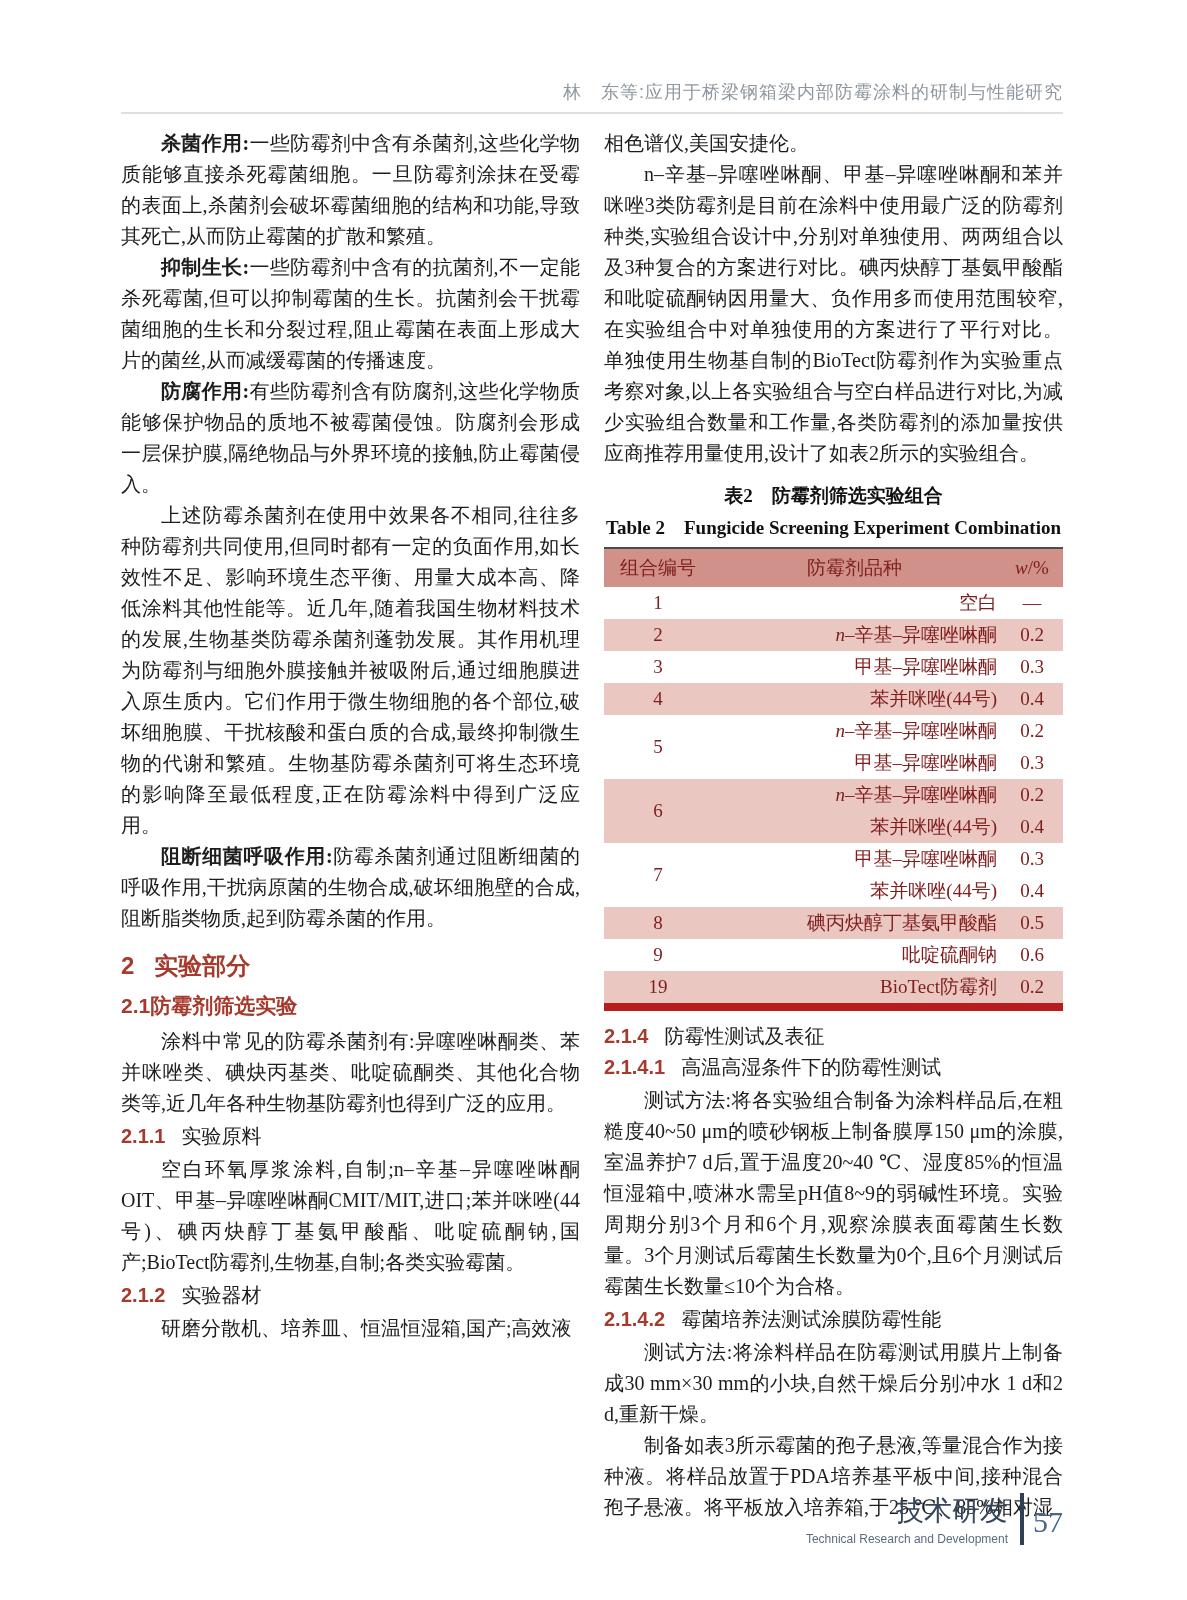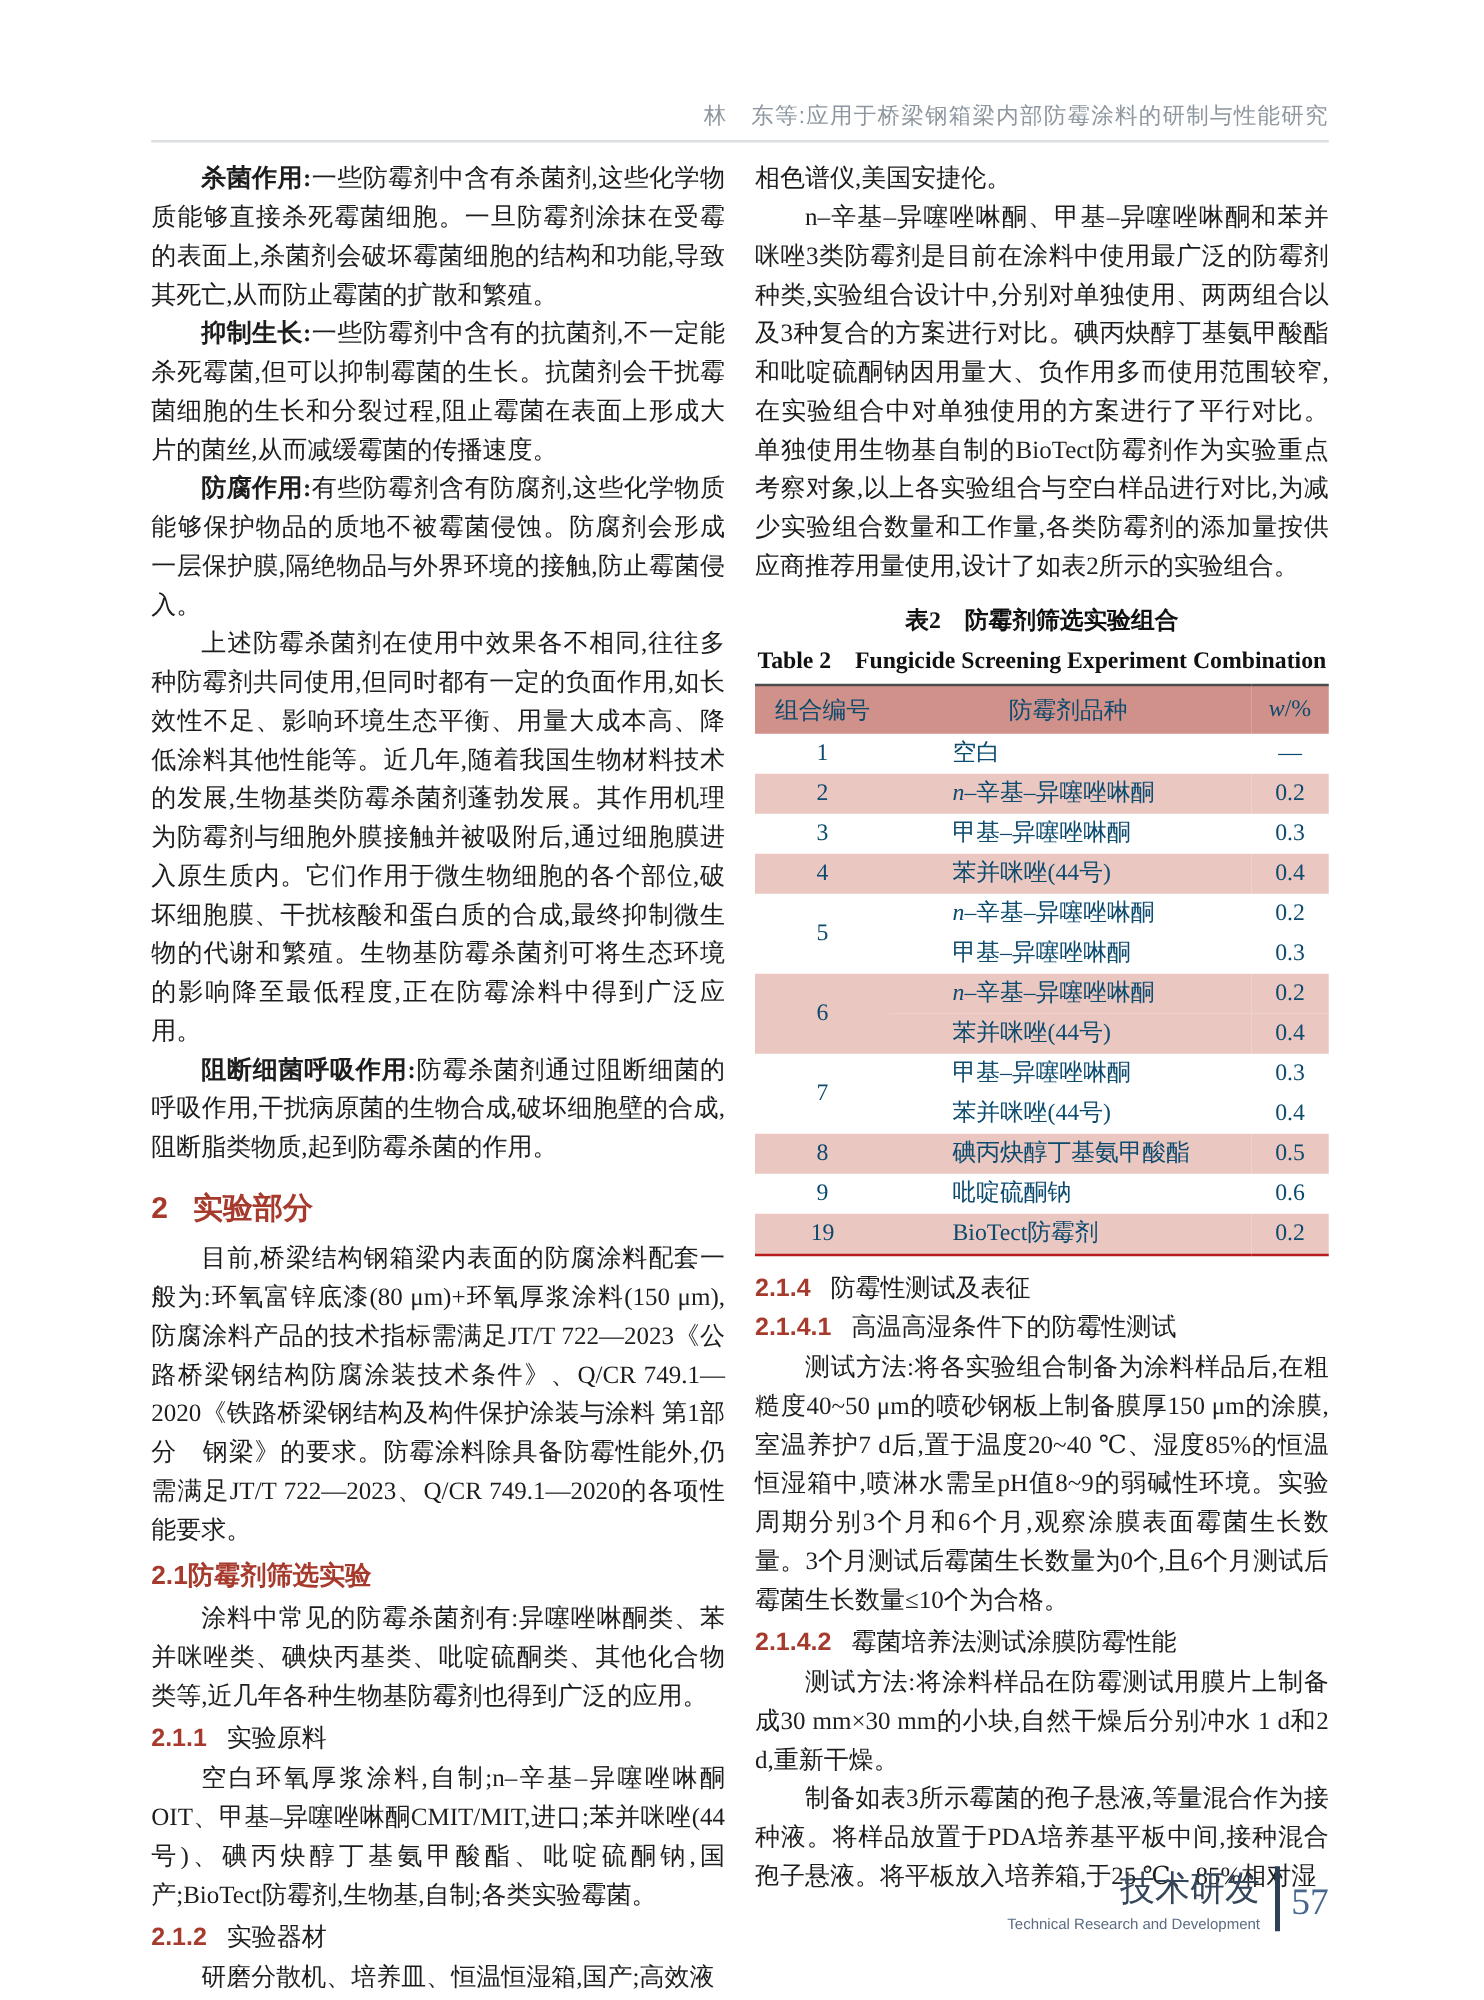--- a/index.html
+++ b/index.html
@@ -46,28 +46,28 @@
   .tbl-wrap{margin-top:14px;margin-bottom:12px;}
   .tbl-caption-cn{
     text-align:center;font-weight:700;font-size:19px;margin:0 0 6px;color:#111;
   }
   .tbl-caption-en{
     text-align:center;font-weight:700;font-size:19px;margin:0 0 6px;color:#111;
     font-family:"Liberation Serif","DejaVu Serif",serif;
   }
   table.tbl{
     width:100%;border-collapse:collapse;
-    border-top:2px solid #4c4c4c;border-bottom:2px solid #b91c1c;
-    font-size:19px;color:#0c4a6e;
+    border-top:2px solid #4c4c4c;border-bottom:8px solid #b91c1c;
+    font-size:19px;color:#7f1d1d;
   }
   table.tbl thead tr{background:#d0918a;}
   table.tbl th{font-weight:400;padding:6px 4px;text-align:center;}
   table.tbl td{padding:3px 4px;line-height:26px;}
   table.tbl .c-no{width:100px;text-align:center;}
-  table.tbl .c-name{width:235px;text-align:left;padding-left:50px;}
+  table.tbl .c-name{width:235px;text-align:right;padding-left:50px;}
   table.tbl th.c-name{padding-left:0;text-align:center;}
   table.tbl .c-w{text-align:center;}
   tr.pink{background:#eac7c1;}
   .chem-it,.w-it{font-style:italic;font-family:"Liberation Serif","DejaVu Serif",serif;}
   
   .footer{
     position:absolute;top:1492px;left:121px;width:942px;
     display:flex;justify-content:flex-end;align-items:center;
   }
   .footer-labels{text-align:right;margin-right:10px;}
@@ -97,21 +97,20 @@
 
     <div class="col">
       <p class="body ind"><b class="lead">杀菌作用:</b><span>一些防霉剂中含有杀菌剂,这些化学物质能够直接杀死霉菌细胞。一旦防霉剂涂抹在受霉的表面上,杀菌剂会破坏霉菌细胞的结构和功能,导致其死亡,从而防止霉菌的扩散和繁殖。</span></p>
       <p class="body ind"><b class="lead">抑制生长:</b><span>一些防霉剂中含有的抗菌剂,不一定能杀死霉菌,但可以抑制霉菌的生长。抗菌剂会干扰霉菌细胞的生长和分裂过程,阻止霉菌在表面上形成大片的菌丝,从而减缓霉菌的传播速度。</span></p>
       <p class="body ind"><b class="lead">防腐作用:</b><span>有些防霉剂含有防腐剂,这些化学物质能够保护物品的质地不被霉菌侵蚀。防腐剂会形成一层保护膜,隔绝物品与外界环境的接触,防止霉菌侵入。</span></p>
       <p class="body ind"><span>上述防霉杀菌剂在使用中效果各不相同,往往多种防霉剂共同使用,但同时都有一定的负面作用,如长效性不足、影响环境生态平衡、用量大成本高、降低涂料其他性能等。近几年,随着我国生物材料技术的发展,生物基类防霉杀菌剂蓬勃发展。其作用机理为防霉剂与细胞外膜接触并被吸附后,通过细胞膜进入原生质内。它们作用于微生物细胞的各个部位,破坏细胞膜、干扰核酸和蛋白质的合成,最终抑制微生物的代谢和繁殖。生物基防霉杀菌剂可将生态环境的影响降至最低程度,正在防霉涂料中得到广泛应用。</span></p>
       <p class="body ind"><b class="lead">阻断细菌呼吸作用:</b><span>防霉杀菌剂通过阻断细菌的呼吸作用,干扰病原菌的生物合成,破坏细胞壁的合成,阻断脂类物质,起到防霉杀菌的作用。</span></p>
 
       <h2 class="h-sec"><span class="hnum">2</span><span>实验部分</span></h2>
 
-      <p class="body ind"><span>目前,桥梁结构钢箱梁内表面的防腐涂料配套一般为:环氧富锌底漆(80 μm)+环氧厚浆涂料(150 μm),防腐涂料产品的技术指标需满足JT/T 722—2023《公路桥梁钢结构防腐涂装技术条件》、Q/CR 749.1—2020《铁路桥梁钢结构及构件保护涂装与涂料 第1部分　钢梁》的要求。防霉涂料除具备防霉性能外,仍需满足JT/T 722—2023、Q/CR 749.1—2020的各项性能要求。</span></p>
 
       <h3 class="h-sub"><span class="hnum">2.1</span><span>防霉剂筛选实验</span></h3>
 
       <p class="body ind"><span>涂料中常见的防霉杀菌剂有:异噻唑啉酮类、苯并咪唑类、碘炔丙基类、吡啶硫酮类、其他化合物类等,近几年各种生物基防霉剂也得到广泛的应用。</span></p>
 
       <h4 class="h-sub3"><span class="hnum">2.1.1</span><span>实验原料</span></h4>
 
       <p class="body ind"><span>空白环氧厚浆涂料,自制;n–辛基–异噻唑啉酮OIT、甲基–异噻唑啉酮CMIT/MIT,进口;苯并咪唑(44号)、碘丙炔醇丁基氨甲酸酯、吡啶硫酮钠,国产;BioTect防霉剂,生物基,自制;各类实验霉菌。</span></p>
 
       <h4 class="h-sub3"><span class="hnum">2.1.2</span><span>实验器材</span></h4>

